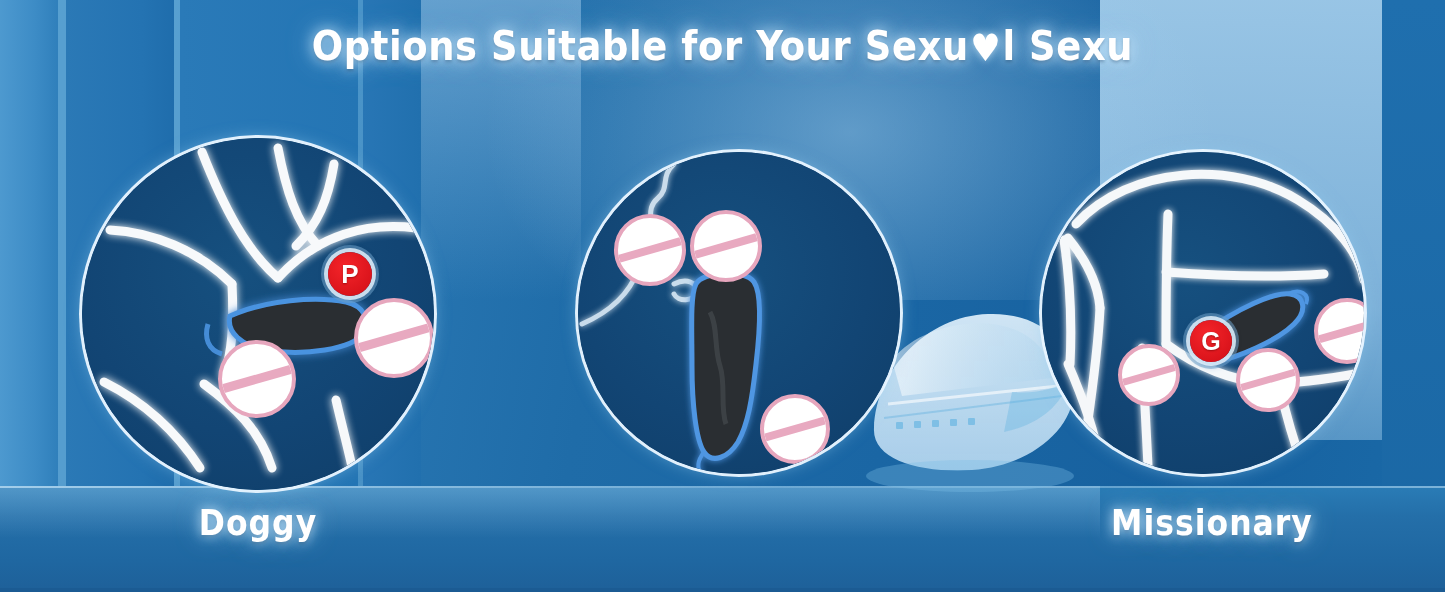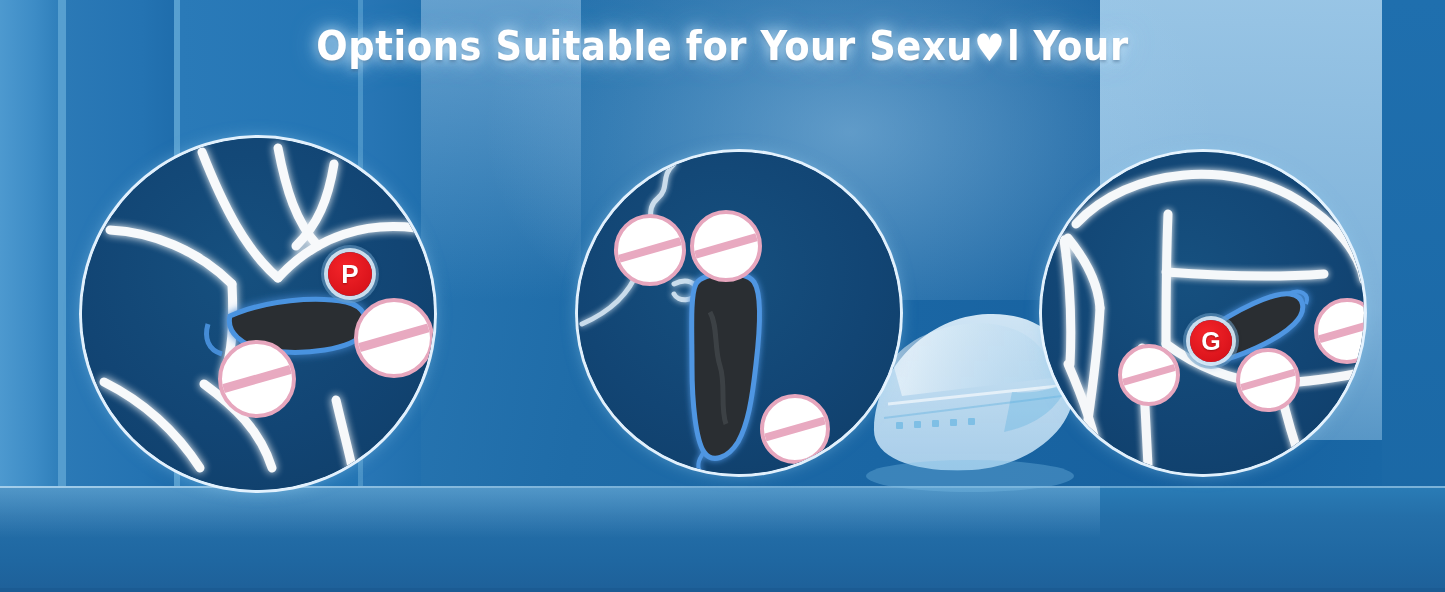--- a/index.html
+++ b/index.html
@@ -197,21 +197,21 @@
       <rect x="34" y="122" width="7" height="7" rx="1"></rect>
       <rect x="52" y="121" width="7" height="7" rx="1"></rect>
       <rect x="70" y="120" width="7" height="7" rx="1"></rect>
       <rect x="88" y="119" width="7" height="7" rx="1"></rect>
       <rect x="106" y="118" width="7" height="7" rx="1"></rect>
     </g>
     <path d="M150 92 C176 94 196 88 206 80 C200 108 172 126 142 132 Z" fill="#5fb2e0" opacity=".35"></path>
     <ellipse cx="108" cy="176" rx="104" ry="16" fill="#7cbde5" opacity=".35"></ellipse>
   </svg>
 
-  <div class="title"><span>Options Suitable for Your Sexu</span><span class="heart">♥</span><span>l Your</span></div>
+  <div class="title"><span>Options Suitable for Your Sexu</span><span class="heart">♥</span><span>l Sexu</span></div>
 
   <div class="circle c1">
     <div class="circle-bg"></div>
     <svg class="inner" viewBox="0 0 352 352">
       <defs>
         <filter id="gl1" x="-40%" y="-40%" width="180%" height="180%">
           <feGaussianBlur stdDeviation="4" result="b"></feGaussianBlur>
           <feMerge>
               <feMergeNode in="b"></feMergeNode>
               <feMergeNode in="SourceGraphic"></feMergeNode>
@@ -307,16 +307,18 @@
 
     <div class="badge" style="left:148px;top:168px;width:42px;height:42px;font-size:25px;">
       <span>G</span>
     </div>
 
     <div class="cen" style="left:76px;top:192px;width:62px;height:62px;"></div>
     <div class="cen" style="left:194px;top:196px;width:64px;height:64px;"></div>
     <div class="cen" style="left:272px;top:146px;width:66px;height:66px;"></div>
   </div>
 
-
-
+  <div class="label l1">Doggy</div>
+
+
+  <div class="label l3">Missionary</div>
 
 </div>
 
 </body></html>

